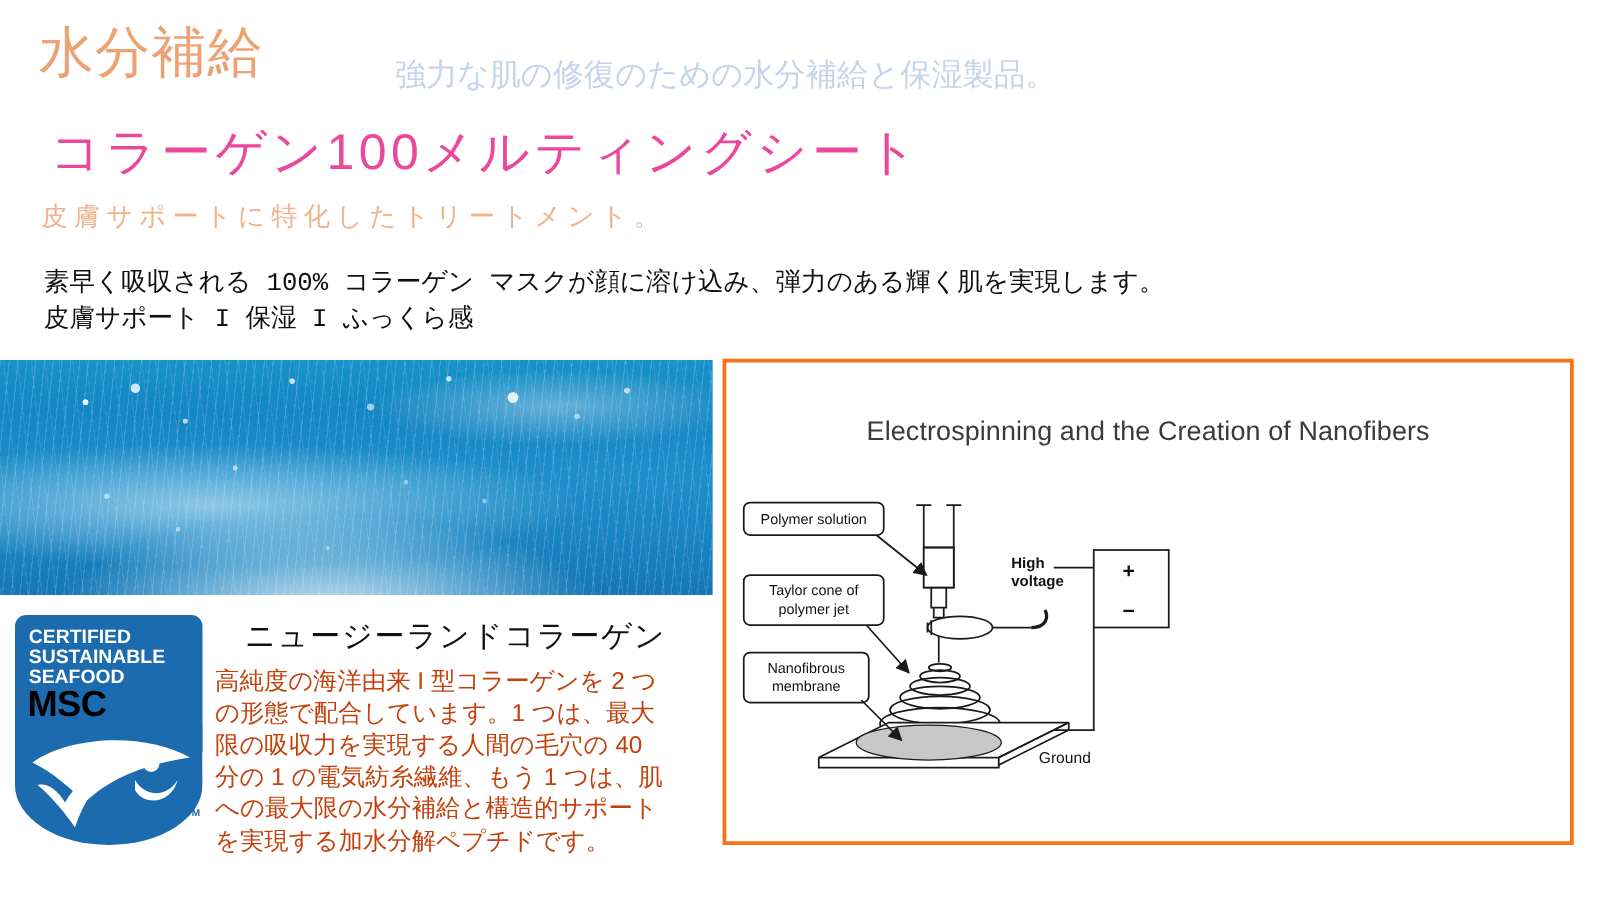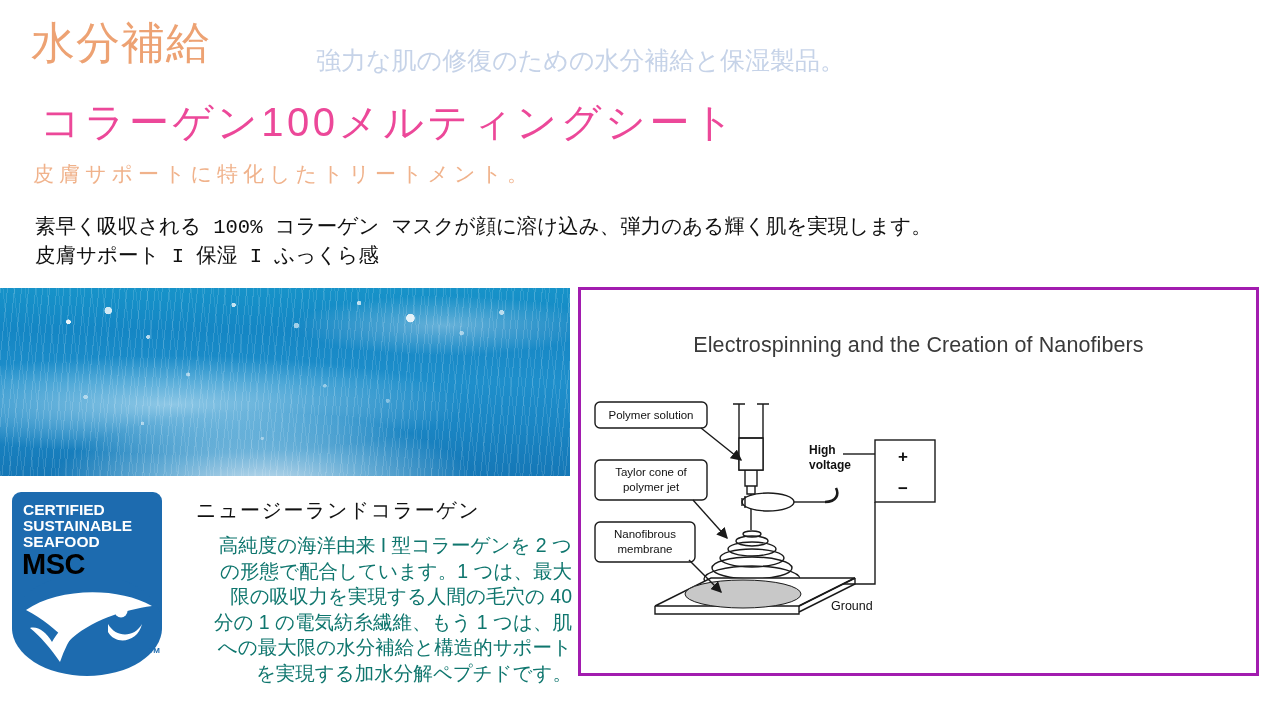--- a/index.html
+++ b/index.html
@@ -170,47 +170,46 @@
     color: #1D6BAF;
     font-size: 8px;
     font-weight: bold;
   }
 
   
   .nz-heading {
     position: absolute;
     left: 196px;
     top: 495px;
-    font-size: 20px;
+    font-size: 24px;
     line-height: 30px;
     letter-spacing: 1.5px;
     color: #111111;
     white-space: nowrap;
   }
   .nz-body {
     position: absolute;
     left: 172px;
     top: 533px;
     width: 400px;
     font-size: 19.5px;
     line-height: 25.5px;
-    color: #0f766e;
-    text-align: right;
+    color: #c2410c;
   }
   .nz-body .line { display: block; white-space: nowrap; }
 
   
   .diagram-panel {
     position: absolute;
     left: 578px;
     top: 287px;
     width: 681px;
     height: 389px;
     background: #ffffff;
-    border: 3px solid #a21caf;
+    border: 3px solid #f97316;
     box-sizing: border-box;
   }
   .diagram-title {
     position: absolute;
     left: 0;
     top: 42px;
     width: 100%;
     text-align: center;
     font-size: 21.5px;
     line-height: 26px;

